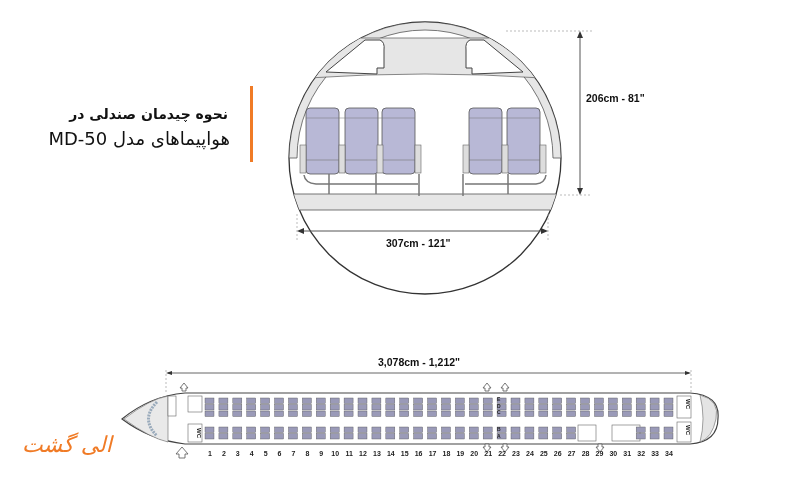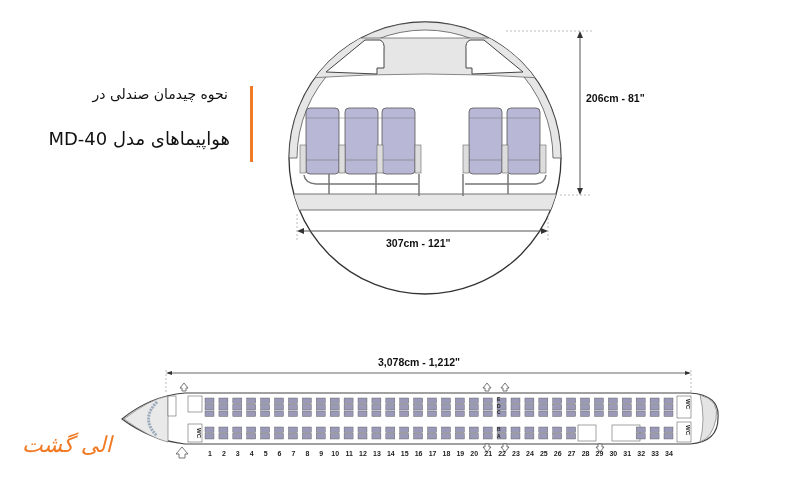--- a/index.html
+++ b/index.html
@@ -1,31 +1,31 @@
 <!DOCTYPE html>
 <html><head>
 <meta charset="utf-8">
 <style>
   html, body { margin: 0; padding: 0; background: #ffffff; }
   body { width: 800px; height: 500px; position: relative; overflow: hidden; font-family: "Liberation Sans", sans-serif; }
   .title-block { position: absolute; left: 0; top: 84px; width: 244px; text-align: right; direction: rtl; }
-  .title-line1 { position: absolute; right: 16px; top: 2px; font-family: "DejaVu Sans", sans-serif; font-size: 14px; color: #111; white-space: nowrap; }
+  .title-line1 { position: absolute; right: 16px; top: 22px; font-family: "DejaVu Sans", sans-serif; font-size: 14px; color: #111; white-space: nowrap; font-weight: bold; }
   .title-line2 { position: absolute; right: 14px; top: 44px; font-family: "DejaVu Sans", sans-serif; font-size: 18px; color: #111; white-space: nowrap; }
   .title-bar { position: absolute; left: 250px; top: 86px; width: 3px; height: 76px; background: #f07b26; }
   .dim-label { position: absolute; font-family: "Liberation Sans", sans-serif; font-weight: bold; font-size: 10.5px; color: #111; white-space: nowrap; }
   .row-num { position: absolute; top: 450px; font-family: "Liberation Sans", sans-serif; font-weight: bold; font-size: 7px; color: #222; transform: translateX(-50%); }
   svg { position: absolute; left: 0; top: 0; }
   .logo { position: absolute; left: 22px; top: 432px; font-family: "DejaVu Serif", serif; font-style: italic; font-size: 22px; color: #f07b26; direction: rtl; }
 </style>
 </head>
 <body>
 
 <div class="title-block">
   <div class="title-line1">نحوه چیدمان صندلی در</div>
-  <div class="title-line2">هواپیماهای مدل MD-40</div>
+  <div class="title-line2">هواپیماهای مدل MD-50</div>
 </div>
 <div class="title-bar"></div>
 
 <svg width="800" height="500">
   <defs>
     <clipPath id="circ">
         <circle cx="425" cy="158" r="136"></circle>
       </clipPath>
   </defs>
 

